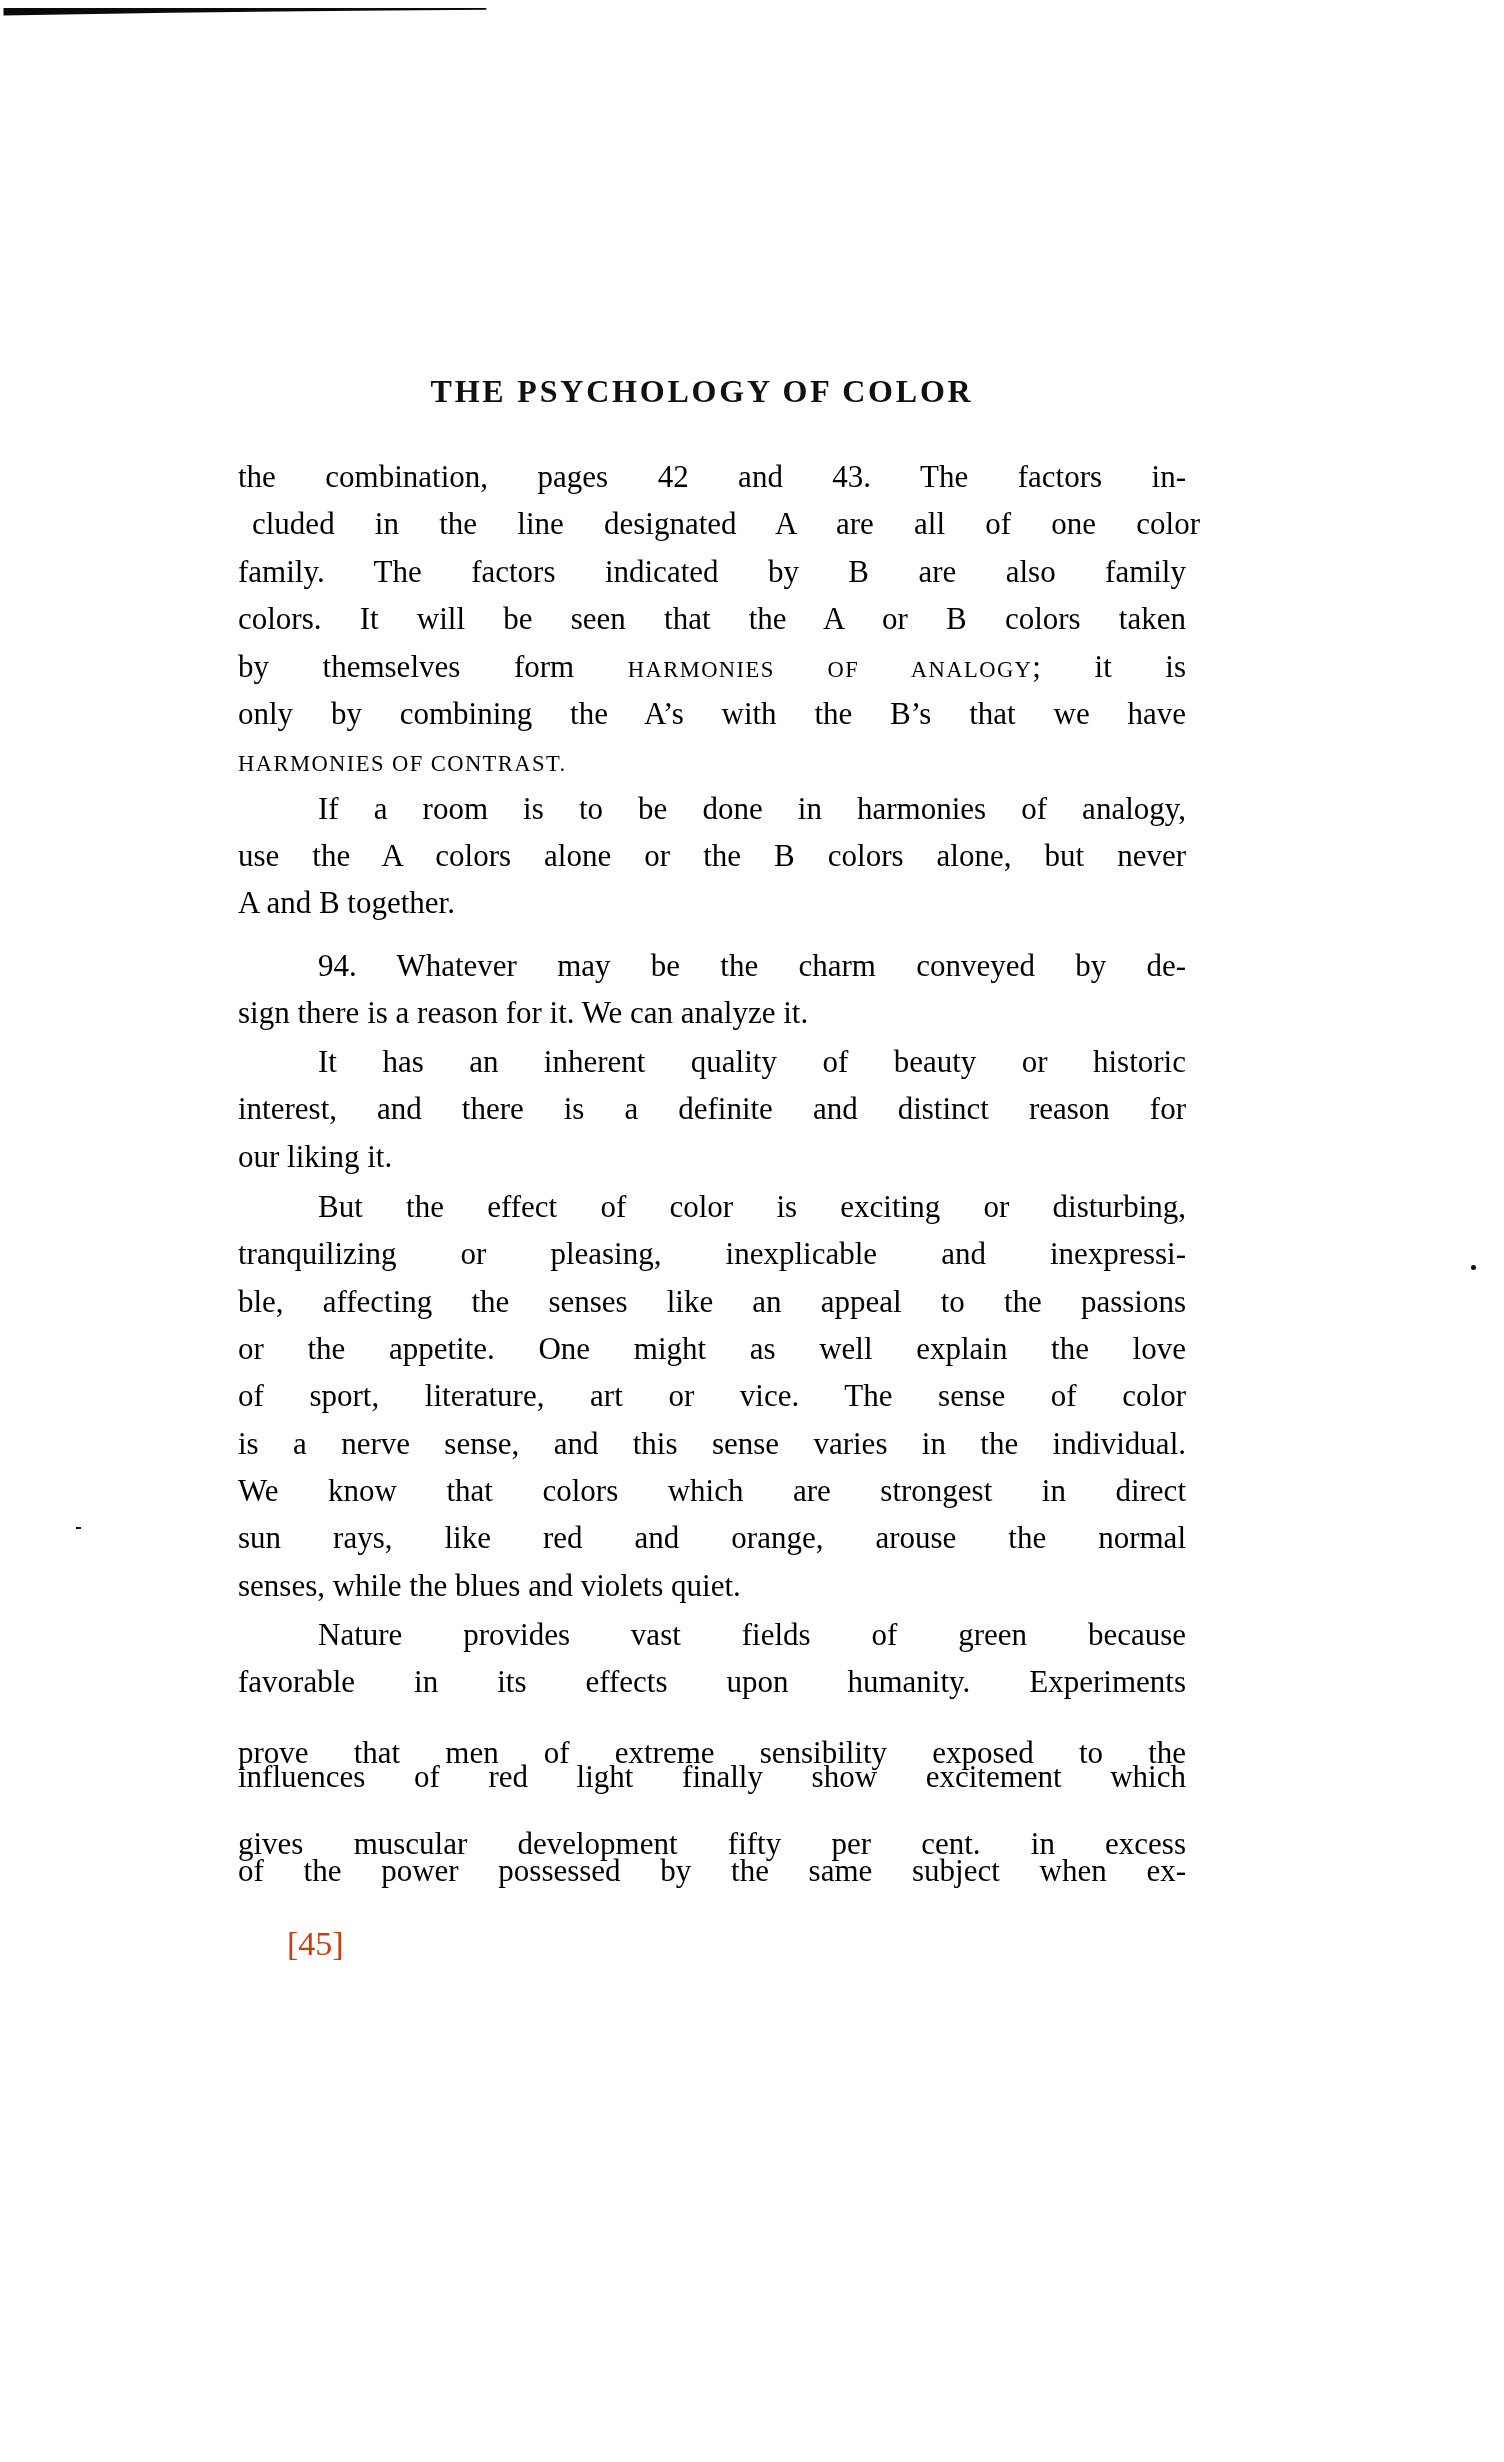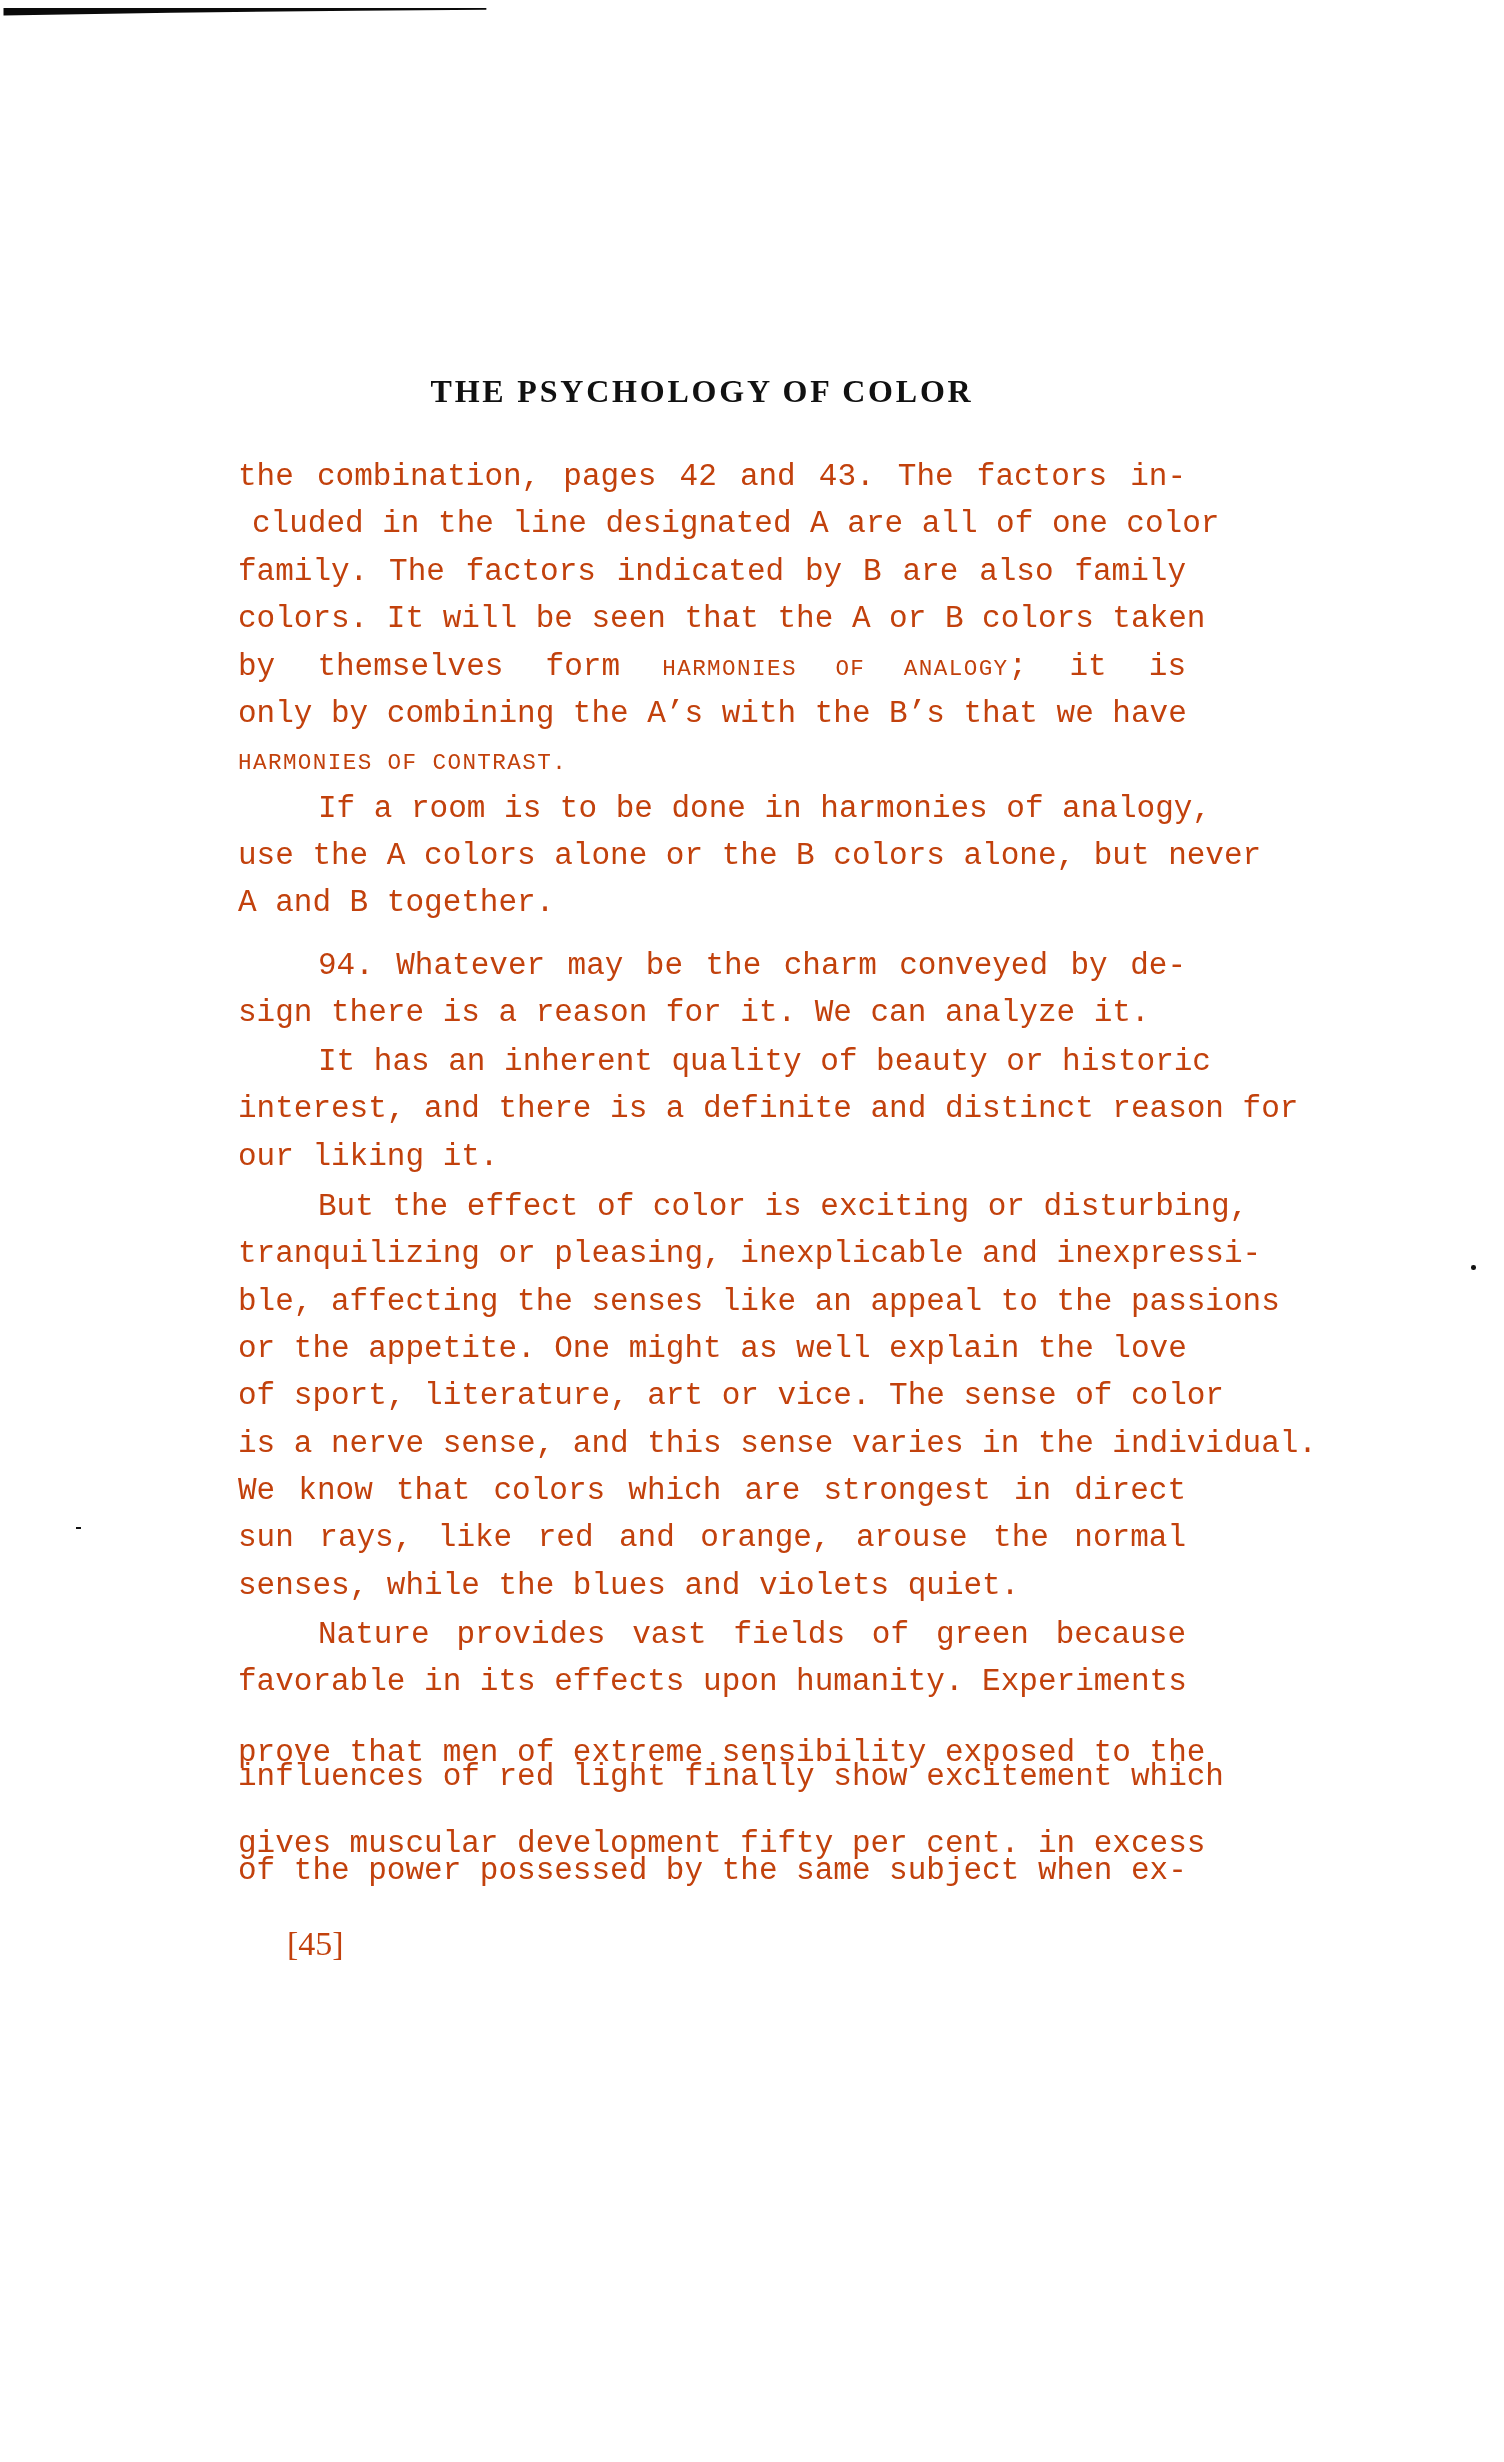--- a/index.html
+++ b/index.html
@@ -6,22 +6,22 @@
   body { width: 1505px; height: 2462px; position: relative; overflow: hidden; }
   .page { position: absolute; left: 0; top: 8px; width: 1315px; height: 2462px; background: #fff; }
   .scan-edge { position: absolute; left: 0; top: 0; }
   .header {
     position: absolute; left: 364px; top: 366px; width: 676px; height: 34px;
     font-family: "Liberation Serif", serif; font-weight: bold; font-size: 32px;
     line-height: 34px; letter-spacing: 2.8px; color: #111; text-align: center; white-space: nowrap;
   }
   .line {
     position: absolute; left: 238px; width: 948px; height: 32px;
-    font-family: Liberation Mono, monospace; font-size: 31px; line-height: 32px;
-    color: #c2410c; white-space: nowrap; text-align: justify; text-align-last: justify;
+    font-family: Liberation Serif, serif; font-size: 31px; line-height: 32px;
+    color: #000000; white-space: nowrap; text-align: justify; text-align-last: justify;
   }
   .line.last { text-align: left; text-align-last: left; }
   .line.indent { left: 318px; width: 868px; }
   .sc { font-size: 22.6px; letter-spacing: 1.4px; }
   .page-number {
     position: absolute; left: 287px; top: 1919px; font-family: "Liberation Serif", serif;
     font-size: 34px; line-height: 34px; color: #c2410c;
   }
   .speck { position: absolute; background: #111; border-radius: 50%; }
 </style>

